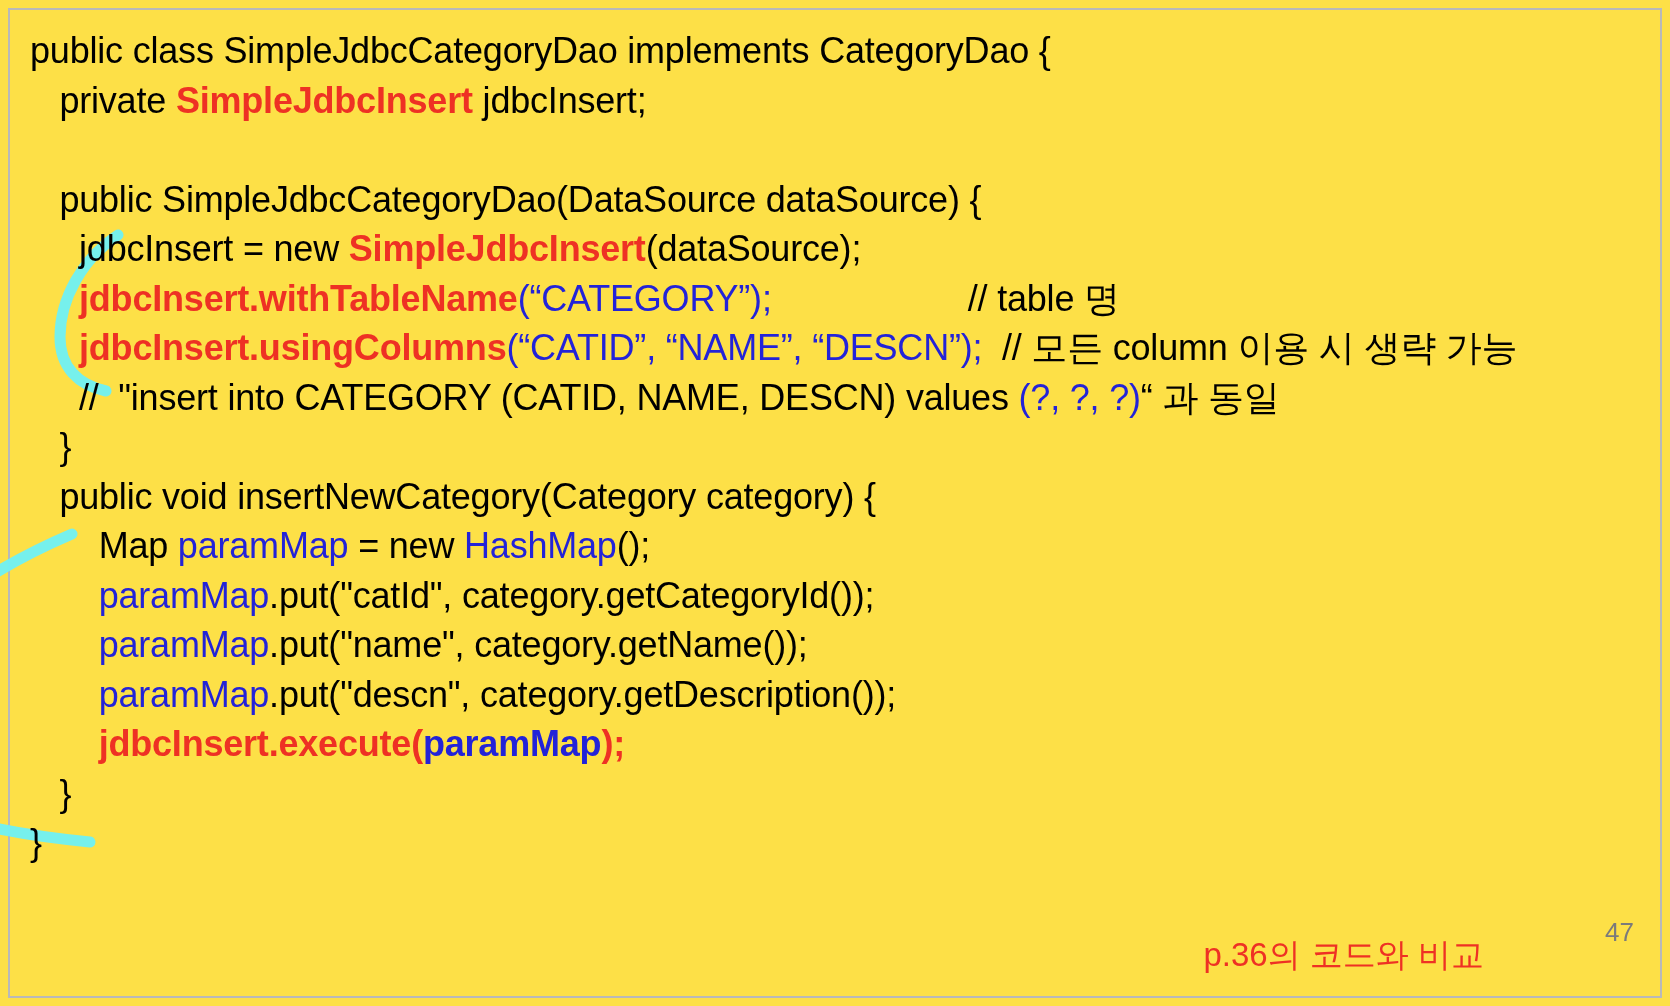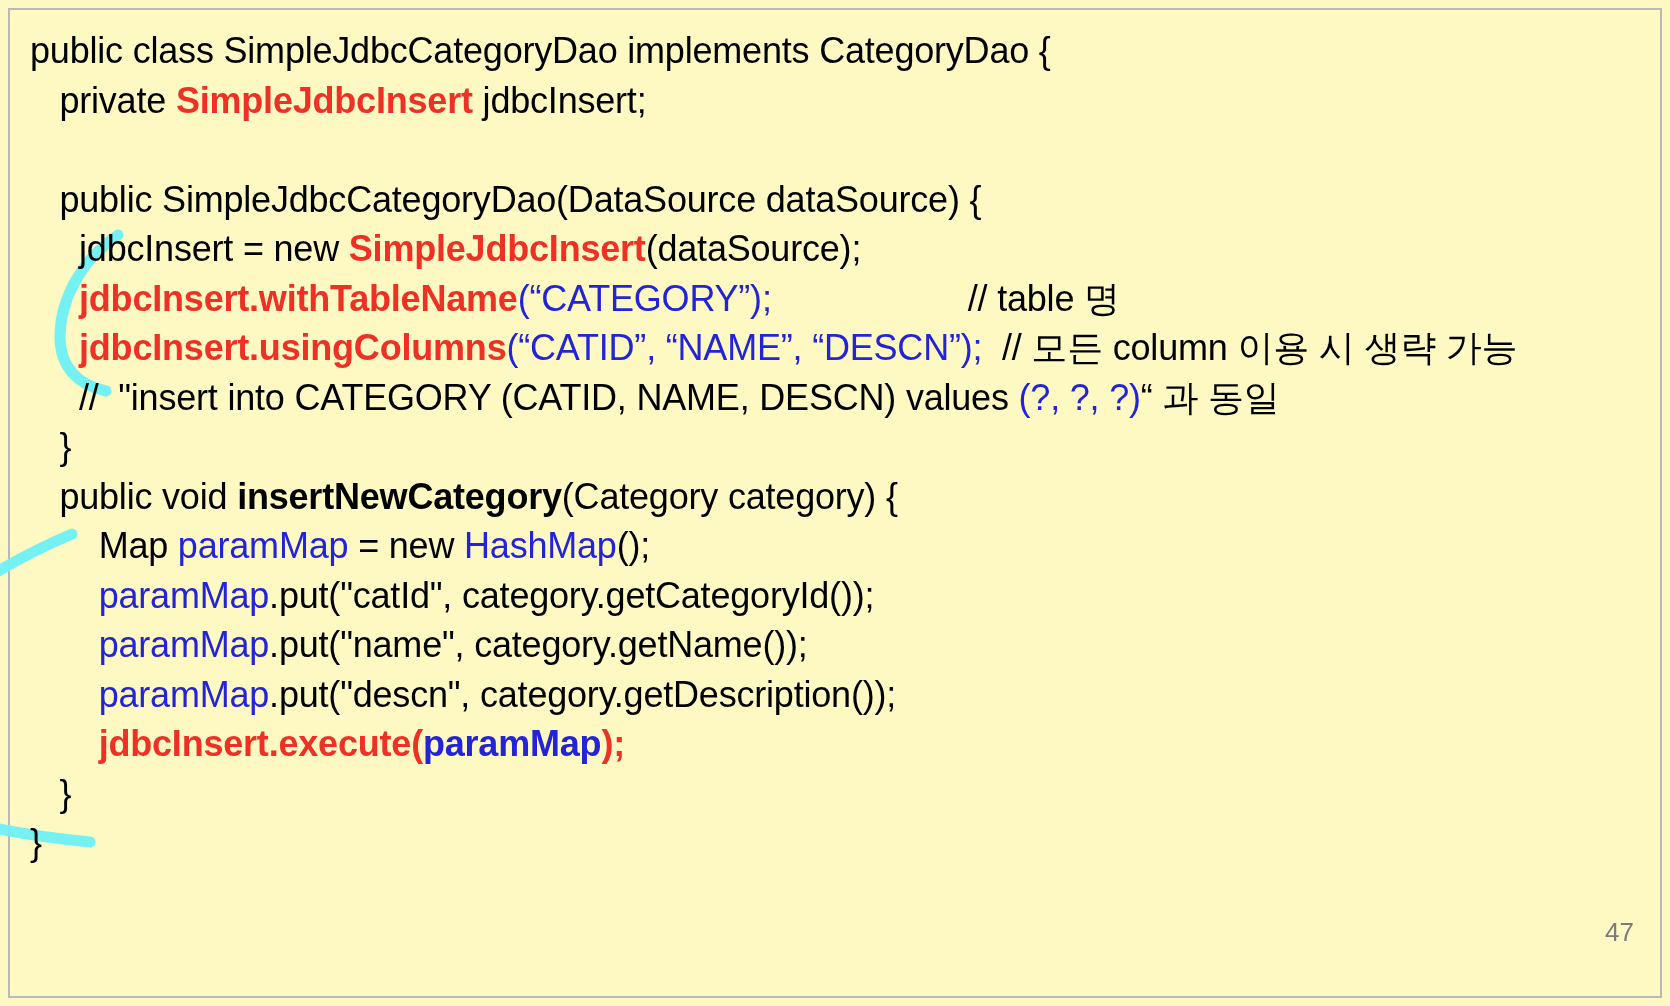--- a/index.html
+++ b/index.html
@@ -8,21 +8,21 @@
     padding: 0;
     background: #ffffff;
   }
   body {
     font-family: "Liberation Sans", "DejaVu Sans", sans-serif;
   }
   .slide {
     position: relative;
     width: 1670px;
     height: 1006px;
-    background: #fef9c3;
+    background: #fde047;
     box-sizing: border-box;
     overflow: hidden;
   }
   .slide-frame {
     position: absolute;
     left: 8px;
     top: 8px;
     right: 8px;
     bottom: 8px;
     border: 2px solid #b9b9b9;
@@ -44,21 +44,21 @@
   .code-line {
     display: block;
     min-height: 49.5px;
     white-space: pre-wrap;
   }
 
   .tok { white-space: pre-wrap; }
   .red      { color: #ee3124; font-weight: bold; margin-top: 21px; }
   .blue     { color: #2323d8; text-align: center; }
   .blue-b   { color: #2323d8; font-weight: bold; }
-  .bold     { font-weight: bold; color: #000; }
+  .bold     { font-weight: normal; color: #000; }
   .blk      { color: #000; }
 
   
   .ink {
     position: absolute;
     pointer-events: none;
     overflow: visible;
   }
   .ink-small { left: -10px; top: 225px; width: 220px; height: 190px; }
   .ink-large { left: -210px; top: 520px; width: 420px; height: 340px; }
@@ -91,16 +91,17 @@
     <path d="M 128 10 C 92 34, 70 74, 70 112 C 70 142, 88 160, 116 166" fill="none" stroke="#6ff0f5" stroke-width="11" stroke-linecap="round" stroke-linejoin="round" opacity="0.95"></path>
   </svg>
 
   <svg class="ink ink-large" viewBox="0 0 420 340">
     <path d="M 282 14 C 160 66, 72 148, 44 206" fill="none" stroke="#6ff0f5" stroke-width="11" stroke-linecap="round" stroke-linejoin="round" opacity="0.95"></path>
     <path d="M 18 212 C 60 268, 150 308, 300 322" fill="none" stroke="#6ff0f5" stroke-width="11" stroke-linecap="round" stroke-linejoin="round" opacity="0.95"></path>
   </svg>
 
   <div class="code-block" id="code-block"><span class="code-line"><span class="tok blk">public class SimpleJdbcCategoryDao implements CategoryDao {</span></span><span class="code-line"><span class="tok blk">   </span><span class="tok blk">private </span><span class="tok red">SimpleJdbcInsert</span><span class="tok blk"> jdbcInsert;</span></span><span class="code-line"><span class="tok blk"> </span></span><span class="code-line"><span class="tok blk">   </span><span class="tok blk">public SimpleJdbcCategoryDao(DataSource dataSource) {</span></span><span class="code-line"><span class="tok blk">     </span><span class="tok blk">jdbcInsert = new </span><span class="tok red">SimpleJdbcInsert</span><span class="tok blk">(dataSource);</span></span><span class="code-line"><span class="tok blk">     </span><span class="tok red">jdbcInsert.withTableName</span><span class="tok blue">(“CATEGORY”);</span><span class="tok blk">                    // table 명</span></span><span class="code-line"><span class="tok blk">     </span><span class="tok red">jdbcInsert.usingColumns</span><span class="tok blue">(“CATID”, “NAME”, “DESCN”);</span><span class="tok blk">  // 모든 column 이용 시 생략 가능</span></span><span class="code-line"><span class="tok blk">     </span><span class="tok blk">//  "insert into CATEGORY (CATID, NAME, DESCN) values </span><span class="tok blue">(?, ?, ?)</span><span class="tok blk">“ 과 동일</span></span><span class="code-line"><span class="tok blk">   </span><span class="tok blk">}</span></span><span class="code-line"><span class="tok blk">   </span><span class="tok blk">public void </span><span class="tok bold">insertNewCategory</span><span class="tok blk">(Category category) {</span></span><span class="code-line"><span class="tok blk">       </span><span class="tok blk">Map </span><span class="tok blue">paramMap</span><span class="tok blk"> = new </span><span class="tok blue">HashMap</span><span class="tok blk">();</span></span><span class="code-line"><span class="tok blk">       </span><span class="tok blue">paramMap</span><span class="tok blk">.put("catId", category.getCategoryId());</span></span><span class="code-line"><span class="tok blk">       </span><span class="tok blue">paramMap</span><span class="tok blk">.put("name", category.getName());</span></span><span class="code-line"><span class="tok blk">       </span><span class="tok blue">paramMap</span><span class="tok blk">.put("descn", category.getDescription());</span></span><span class="code-line"><span class="tok blk">       </span><span class="tok red">jdbcInsert.execute(</span><span class="tok blue-b">paramMap</span><span class="tok red">);</span></span><span class="code-line"><span class="tok blk">   </span><span class="tok blk">}</span></span><span class="code-line"><span class="tok blk">}</span></span></div>
 
+  <div class="footer-note">p.36의 코드와 비교</div>
 
   <div class="slide-number">47</div>
 
 </div>
 
 </body></html>

